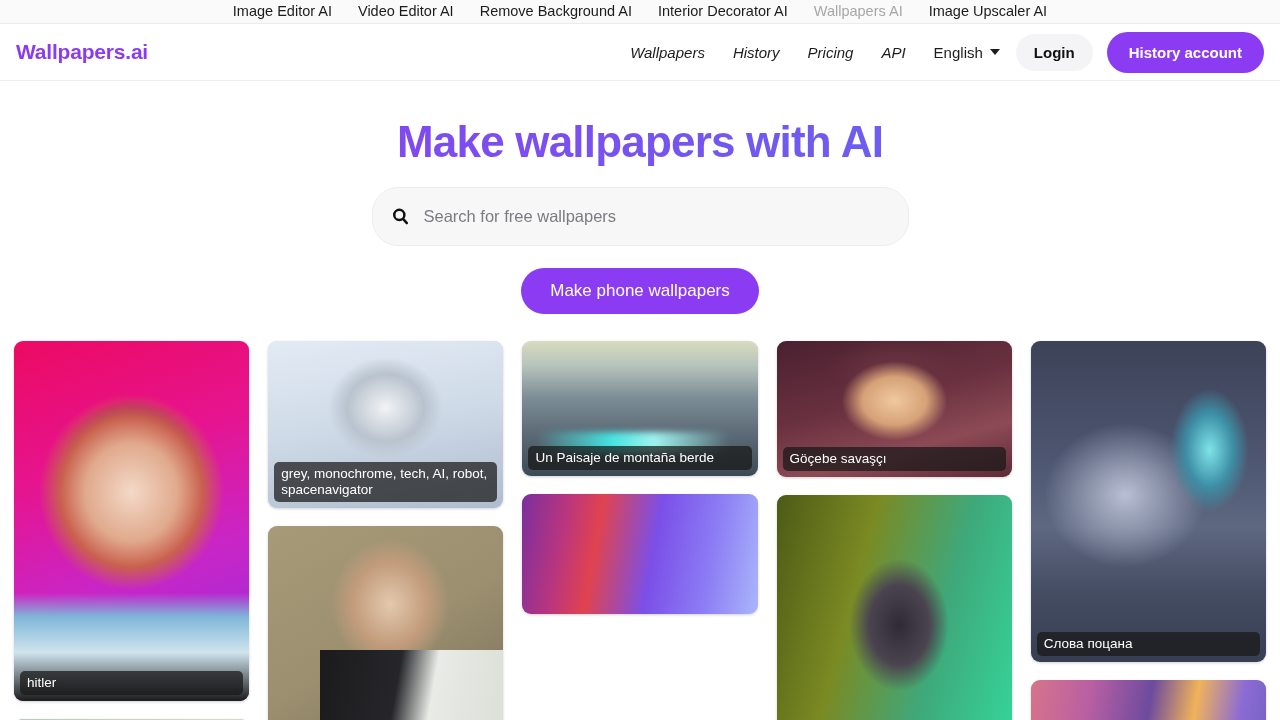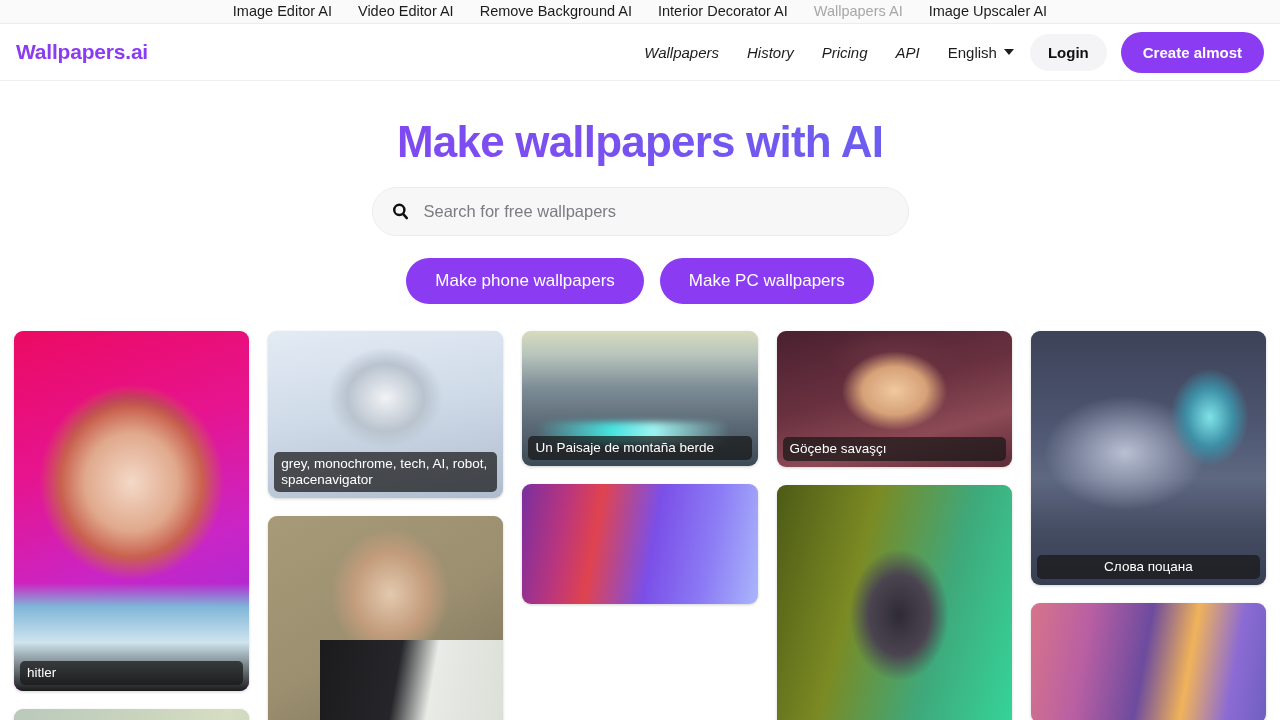--- a/index.html
+++ b/index.html
@@ -110,21 +110,21 @@
     letter-spacing: -0.8px;
     background: linear-gradient(90deg, #8b3cf2 0%, #7a50f0 45%, #5b6ff0 100%);
     -webkit-background-clip: text;
     background-clip: text;
     color: transparent;
     line-height: 1.15;
   }
   .search-wrap {
     margin: 19px auto 0;
     width: 537px;
-    height: 49px;
+    height: 59px;
     background: #f7f7f8;
     border: 1px solid #ededef;
     border-radius: 26px;
     display: flex;
     align-items: center;
     padding: 0 18px;
   }
   .search-input {
     flex: 1;
     border: none;
@@ -277,38 +277,37 @@
   <div class="nav">
     <a class="nav-link" href="#">Wallpapers</a>
     <a class="nav-link" href="#">History</a>
     <a class="nav-link" href="#">Pricing</a>
     <a class="nav-link" href="#">API</a>
     <div class="lang">
       <span>English</span>
       <span class="caret"></span>
     </div>
     <button class="login-btn">Login</button>
-    <button class="create-btn">Create almost</button>
+    <button class="create-btn">History account</button>
   </div>
 </div>
 
 <div class="hero">
   <h1 class="hero-title">Make wallpapers with AI</h1>
   <div class="search-wrap">
     <span style="display:flex;align-items:center;">
       <svg width="19" height="19" viewBox="0 0 24 24" fill="none" stroke="#111" stroke-width="3.1" stroke-linecap="round">
         <circle cx="10.5" cy="10" r="6.4"></circle>
         <line x1="15.3" y1="15" x2="20" y2="20.4"></line>
       </svg>
     </span>
     <input class="search-input" type="text" placeholder="Search for free wallpapers" style="">
   </div>
   <div class="cta-row">
     <button class="cta">Make phone wallpapers</button>
-    <button class="cta">Make PC wallpapers</button>
   </div>
 </div>
 
 <div class="gallery" id="gallery">
     <div class="col">
       <div class="card" style="height: 360px;">
         <div class="art art-hitler" style="position: absolute; inset: 0px;"></div>
         <div class="caption">hitler</div>
       </div>
       <div class="card" style="height: 180px;">
@@ -336,21 +335,21 @@
     <div class="col">
       <div class="card" style="height: 136px;">
         <div class="art art-jesus" style="position: absolute; inset: 0px;"></div>
         <div class="caption">Göçebe savaşçı</div>
       </div>
       <div class="card" style="height: 250px;">
         <div class="art art-cat" style="position: absolute; inset: 0px;"></div>
       </div>
     </div>
     <div class="col">
-      <div class="card" style="height: 254px; text-align: center;">
+      <div class="card" style="height: 321px;">
         <div class="art art-creature" style="position: absolute; inset: 0px;"></div>
         <div class="caption">Слова поцана</div>
       </div>
       <div class="card" style="height: 120px;">
         <div class="art art-sunset" style="position: absolute; inset: 0px;"></div>
       </div>
     </div>
   </div>
 
 </body></html>

